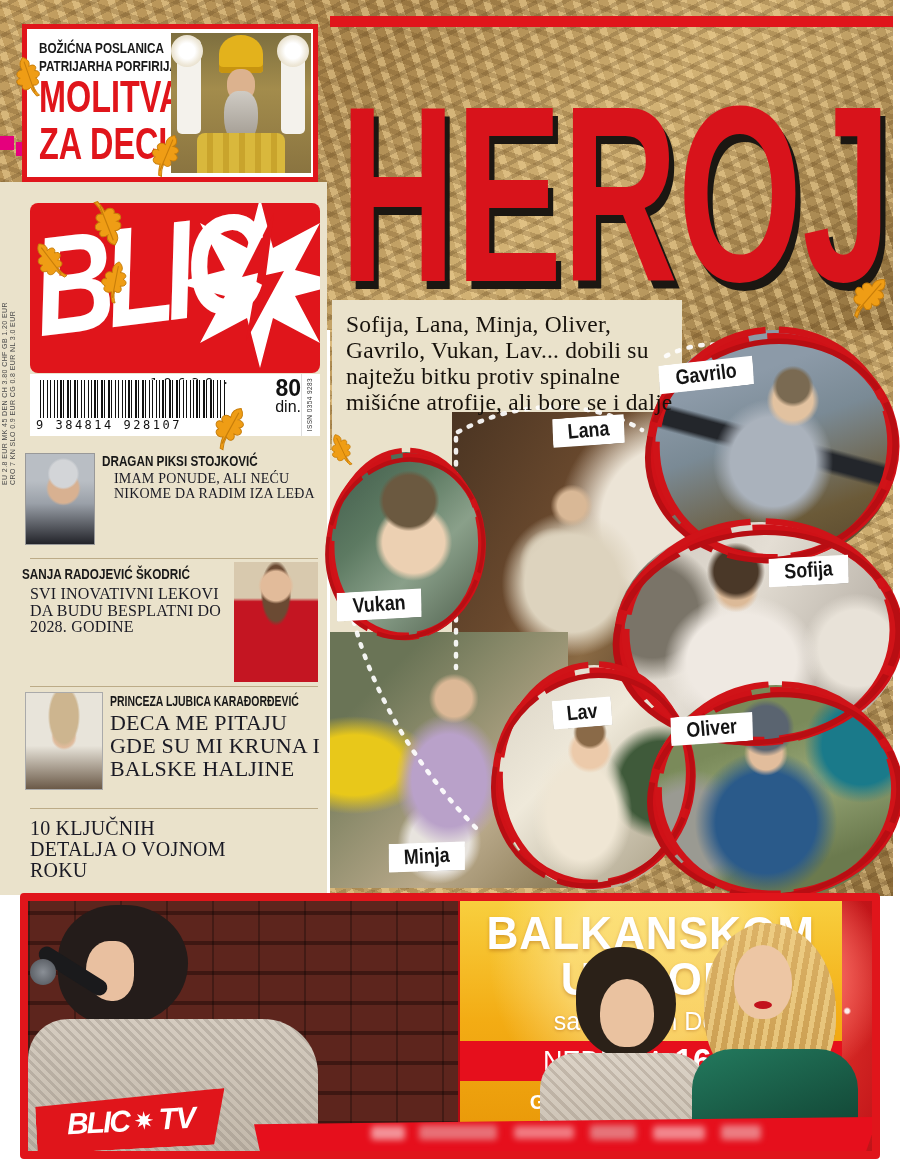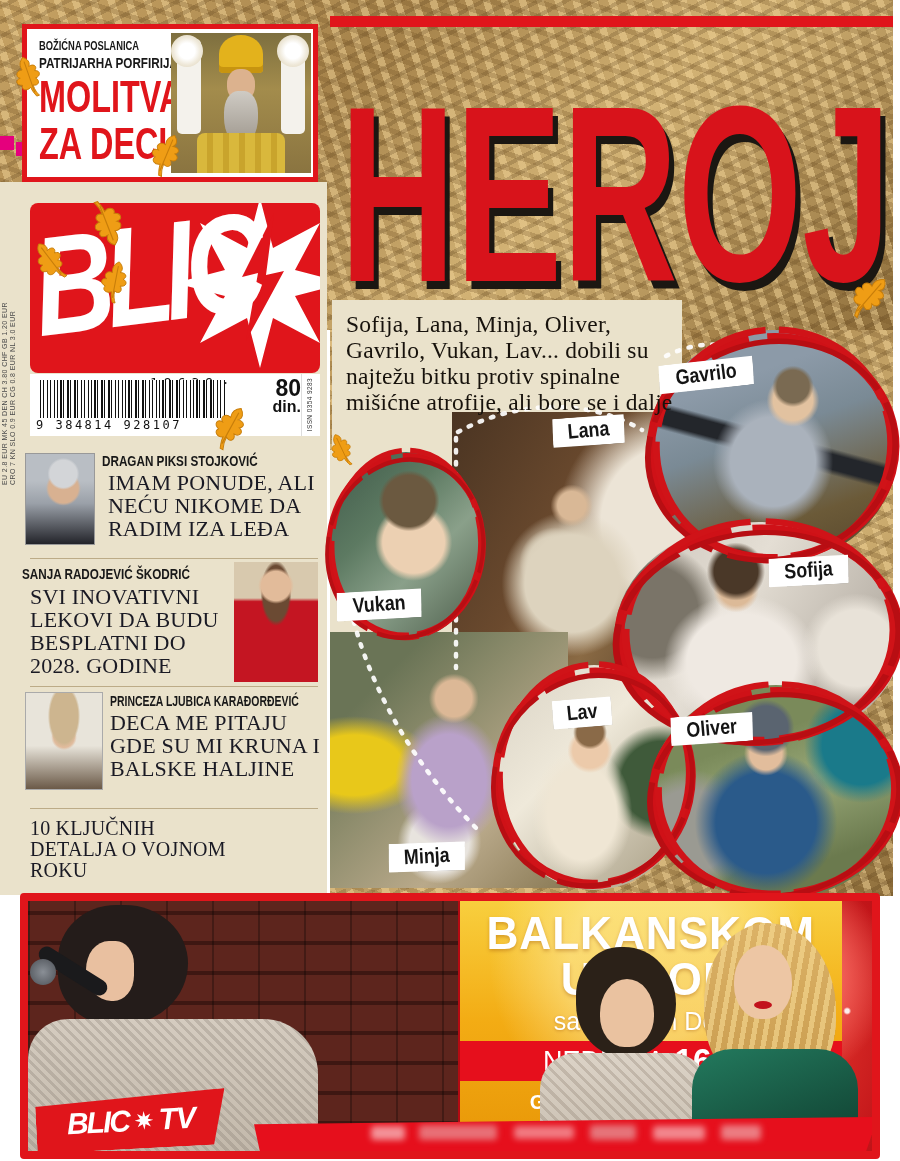--- a/index.html
+++ b/index.html
@@ -59,21 +59,21 @@
 
   <div class="abs" style="left:0;top:136px;width:14px;height:14px;background:#e5007d"></div>
   <div class="abs" style="left:16px;top:142px;width:14px;height:14px;background:#e5007d"></div>
   <div class="abs" style="left:1px;top:235px;height:250px;display:flex">
     <span class="vtext">EU 2.8 EUR MK 45 DEN CH 3.80 CHF GB 1.20 EUR</span>
     <span class="vtext">CRO 7 KN SLO 0.9 EUR CG 0.8 EUR NL 3.0 EUR</span>
   </div>
 
   <div class="abs" style="left:22px;top:24px;width:296px;height:158px;background:#fff;border:5px solid #e0151b;box-sizing:border-box">
     <div class="abs" style="left:12px;top:10px">
-      <div class="kicker" style="font-size:12px"><span class="cond" style="transform:scaleX(.78)">BOŽIĆNA POSLANICA</span></div>
+      <div class="kicker" style="font-size:15px"><span class="cond" style="transform:scaleX(.78)">BOŽIĆNA POSLANICA</span></div>
       <div class="kicker" style="font-size:15px;margin-top:1px"><span class="cond" style="transform:scaleX(.78)">PATRIJARHA PORFIRIJA</span></div>
     </div>
     <div class="abs" style="left:12px;top:44px;color:#e0151b;font-weight:bold;font-size:45px;line-height:47px">
       <div><span class="cond" style="transform:scaleX(.72)">MOLITVA</span></div>
       <div><span class="cond" style="transform:scaleX(.72)">ZA DECU</span></div>
     </div>
 
     <div class="abs" style="left:144px;top:4px;width:140px;height:140px;overflow:hidden;background:linear-gradient(180deg,#7d6f3f,#a38c4c 40%,#8a7440)">
       <div class="abs" style="left:6px;top:6px;width:24px;height:95px;background:#f4f2ec;border-radius:5px"></div>
       <div class="abs" style="left:110px;top:6px;width:24px;height:95px;background:#f4f2ec;border-radius:5px"></div>
@@ -96,21 +96,21 @@
   </div>
 
   <div class="abs" style="left:30px;top:374px;width:290px;height:62px;background:#fff;display:flex">
     <div style="position:relative;width:205px">
       <div class="abs" style="left:120px;top:1px;font-family:'DejaVu Sans Mono',monospace;font-size:13px;letter-spacing:6px;color:#111">19639&gt;</div>
       <div class="abs" style="left:10px;top:6px;width:185px;height:38px;background:repeating-linear-gradient(90deg,#111 0 1.5px,#fff 1.5px 3px,#111 3px 4px,#fff 4px 6.8px)"></div>
       <div class="abs" style="left:6px;top:44px;font-family:'DejaVu Sans Mono',monospace;font-size:12px;letter-spacing:2.5px;color:#111">9 384814 928107</div>
     </div>
     <div style="position:relative;width:66px;text-align:right;padding-top:4px;box-sizing:border-box">
       <div style="font-size:23px;font-weight:bold;color:#111;line-height:20px">80</div>
-      <div style="font-size:16px;font-weight:bold;color:#111">din.</div>
+      <div style="font-size:16px;font-weight:normal;color:#111">din.</div>
     </div>
     <div style="position:relative;width:16px;border-left:1px solid #ddd">
       <span class="vtext" style="font-size:6.5px;color:#333;margin-left:4px;margin-top:4px">ISSN 0354 9283</span>
     </div>
   </div>
 
   <div class="abs" style="left:330px;top:16px;width:563px;height:11px;background:#e0151b"></div>
   <div class="abs" style="left:340px;top:72px;font-size:250px;font-weight:bold;color:#d8131b;line-height:245px;text-shadow:8px 8px 0 #1b1712">
     <span class="cond" style="transform:scaleX(.64)">HEROJI</span>
   </div>
@@ -198,27 +198,27 @@
   <div class="abs tag" style="left:552px;top:698px;z-index:6;transform:rotate(-6deg)"><span class="inner">Lav</span></div>
   <div class="abs tag" style="left:670px;top:714px;z-index:6;transform:rotate(-5deg)"><span class="inner">Oliver</span></div>
 
   <div class="abs" style="left:25px;top:453px;width:70px;height:92px;border:1px solid #999;box-sizing:border-box;background:
       radial-gradient(circle at 55% 22%, #d3d5d8 0 17%, rgba(0,0,0,0) 20%),
       radial-gradient(circle at 55% 38%, #d8b191 0 22%, rgba(0,0,0,0) 26%),
       linear-gradient(180deg,#b9bec4 0 30%,#9aa0a8 55%,#23242a 100%)"></div>
   <div class="abs" style="left:102px;top:452px">
     <span class="cond kicker" style="font-size:15px;transform:scaleX(.78)">DRAGAN PIKSI STOJKOVIĆ</span>
   </div>
-  <div class="abs serifhead" style="left:108px;top:472px;width:218px;font-size:22px">IMAM PONUDE, ALI NEĆU NIKOME DA RADIM IZA LEĐA</div>
+  <div class="abs serifhead" style="left:114px;top:472px;width:218px;font-size:14px">IMAM PONUDE, ALI NEĆU NIKOME DA RADIM IZA LEĐA</div>
   <div class="abs divline" style="left:30px;top:558px;width:288px"></div>
 
   <div class="abs" style="left:22px;top:565px">
     <span class="cond kicker" style="font-size:15px;transform:scaleX(.78)">SANJA RADOJEVIĆ ŠKODRIĆ</span>
   </div>
-  <div class="abs serifhead" style="left:30px;top:586px;width:198px;font-size:22px">SVI INOVATIVNI LEKOVI DA BUDU BESPLATNI DO 2028. GODINE</div>
+  <div class="abs serifhead" style="left:30px;top:586px;width:198px;font-size:16px">SVI INOVATIVNI LEKOVI DA BUDU BESPLATNI DO 2028. GODINE</div>
   <div class="abs" style="left:234px;top:562px;width:84px;height:120px;background:
       radial-gradient(circle at 50% 20%, #e2bb9a 0 14%, rgba(0,0,0,0) 17%),
       radial-gradient(ellipse at 50% 26%, #6b4a33 0 22%, rgba(0,0,0,0) 26%),
       linear-gradient(180deg,#d8c9ae 0 30%,#c41522 33% 100%)"></div>
   <div class="abs divline" style="left:30px;top:686px;width:288px"></div>
 
   <div class="abs" style="left:25px;top:692px;width:78px;height:98px;border:1px solid #aaa;box-sizing:border-box;background:
       radial-gradient(ellipse at 50% 24%, #cdb58f 0 26%, rgba(0,0,0,0) 30%),
       radial-gradient(circle at 50% 46%, #e0bb9c 0 16%, rgba(0,0,0,0) 20%),
       linear-gradient(180deg,#e8e4da 0 55%,#6b5a48 100%)"></div>

